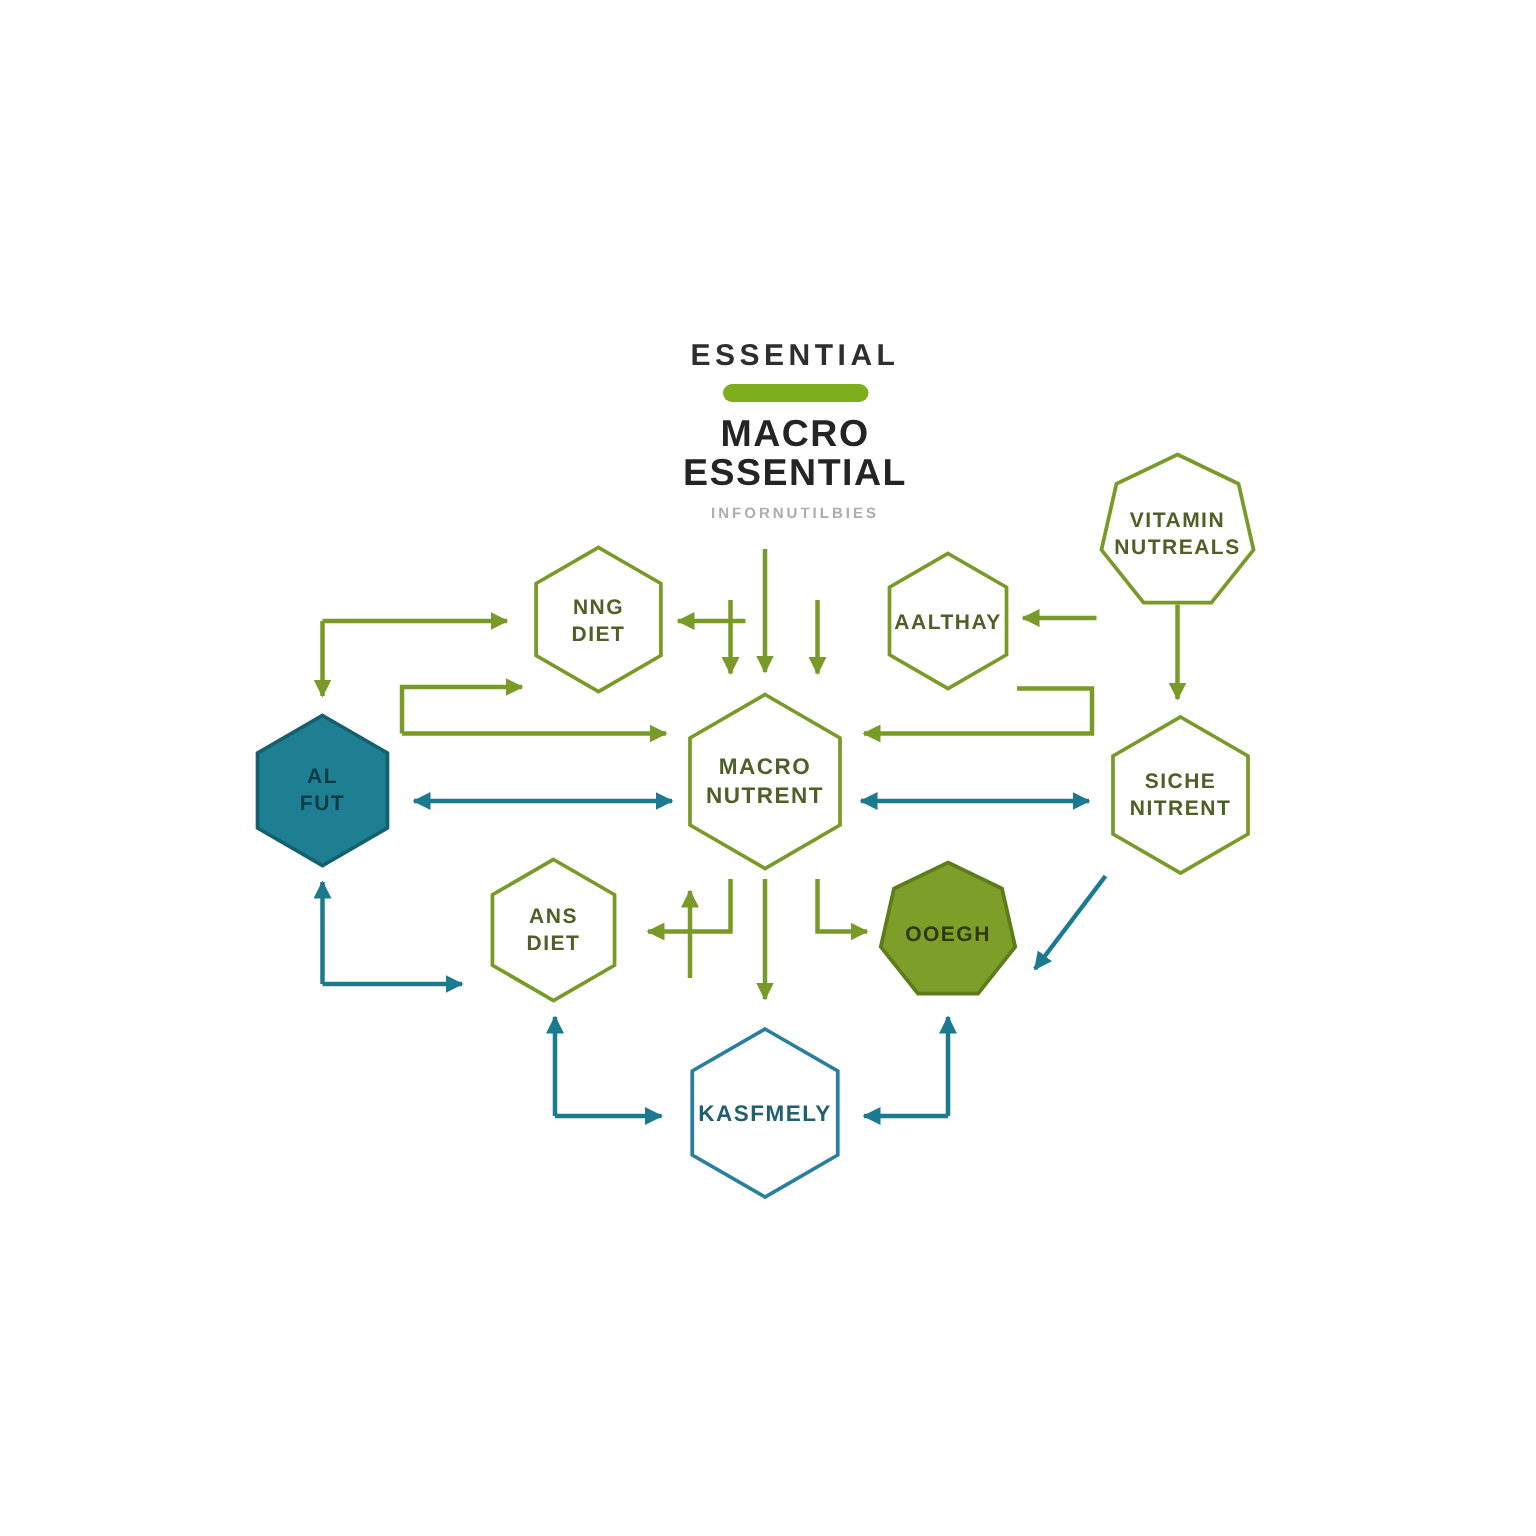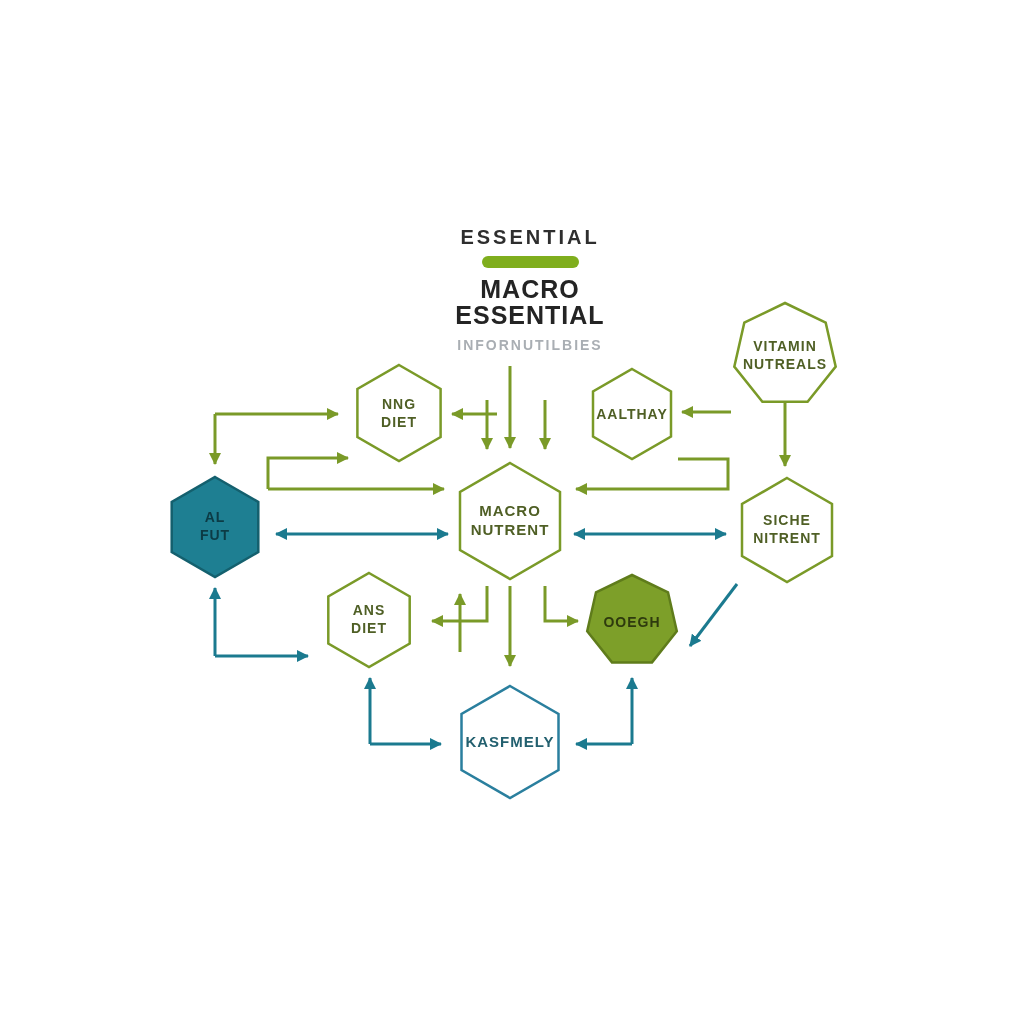--- a/index.html
+++ b/index.html
@@ -5,21 +5,21 @@
   * { margin:0; padding:0; box-sizing:border-box; }
   body { background:#ffffff; font-family:"Liberation Sans", sans-serif; }
   .canvas {
     position:relative; width:1024px; height:1024px; background:#ffffff;
     margin:0 auto; overflow:hidden;
   }
   .title-block { position:absolute; left:0; top:226px; width:100%; text-align:center;padding-left:36px; }
   .eyebrow { font-size:20px; font-weight:bold; letter-spacing:3px; color:#2e2e2e; }
   .title-bar { width:97px; height:12px; background:#7fae1d; border-radius:6px; margin:7px auto 8px auto; }
   .heading { font-size:25px; font-weight:800; letter-spacing:1px; color:#242424; line-height:1.05; }
-  .subtitle { margin-top:8px; font-size:14px; font-weight:bold; letter-spacing:2px; color:#a9aeb3; }
+  .subtitle { margin-top:8px; font-size:10px; font-weight:bold; letter-spacing:2px; color:#a9aeb3; }
   svg.diagram { position:absolute; left:0; top:0; }
   .arrow-olive { stroke:#7a9a28; stroke-width:3; fill:none; }
   .arrow-teal  { stroke:#1b7a8f; stroke-width:3; fill:none; }
   .hex-olive   { fill:#ffffff; stroke:#7a9a28; stroke-width:2.5; }
   .hex-teal    { fill:#ffffff; stroke:#2a7f9e; stroke-width:2.5; }
   .node-text   { font-family:"Liberation Sans", sans-serif; font-weight:bold; text-anchor:middle; letter-spacing:1px; }
   .t-olive { fill:#4f5f25; font-size:14px; }
   .t-olive-lg { fill:#4f5f25; font-size:15px; }
   .t-darkteal { fill:#0c3b45; font-size:14px; }
   .t-darkolive { fill:#2e3a0e; font-size:14px; }

